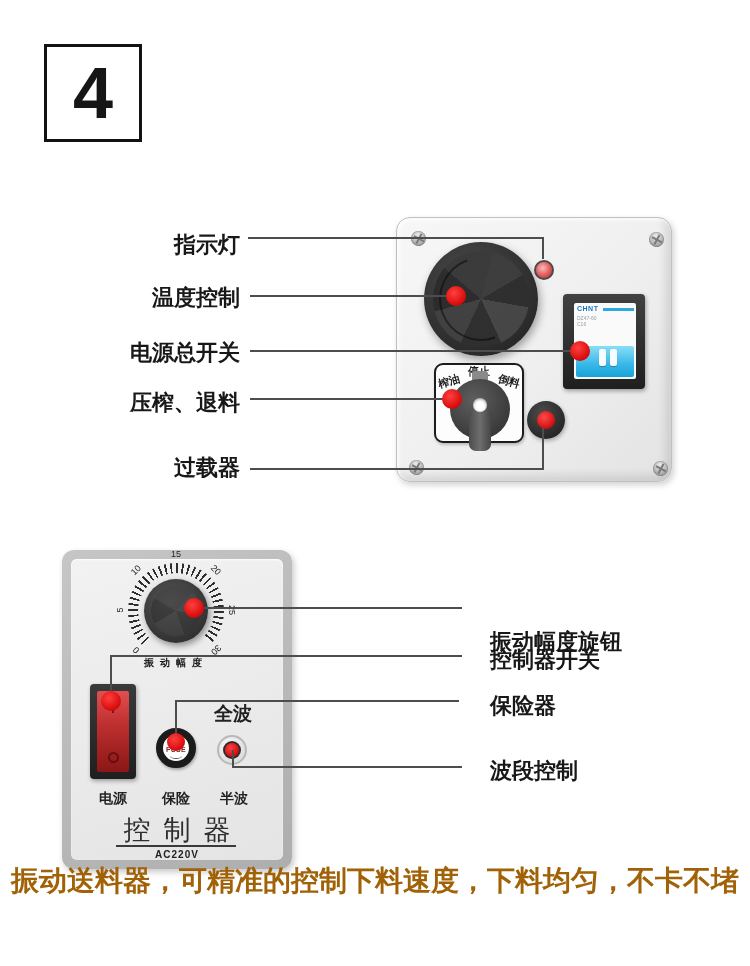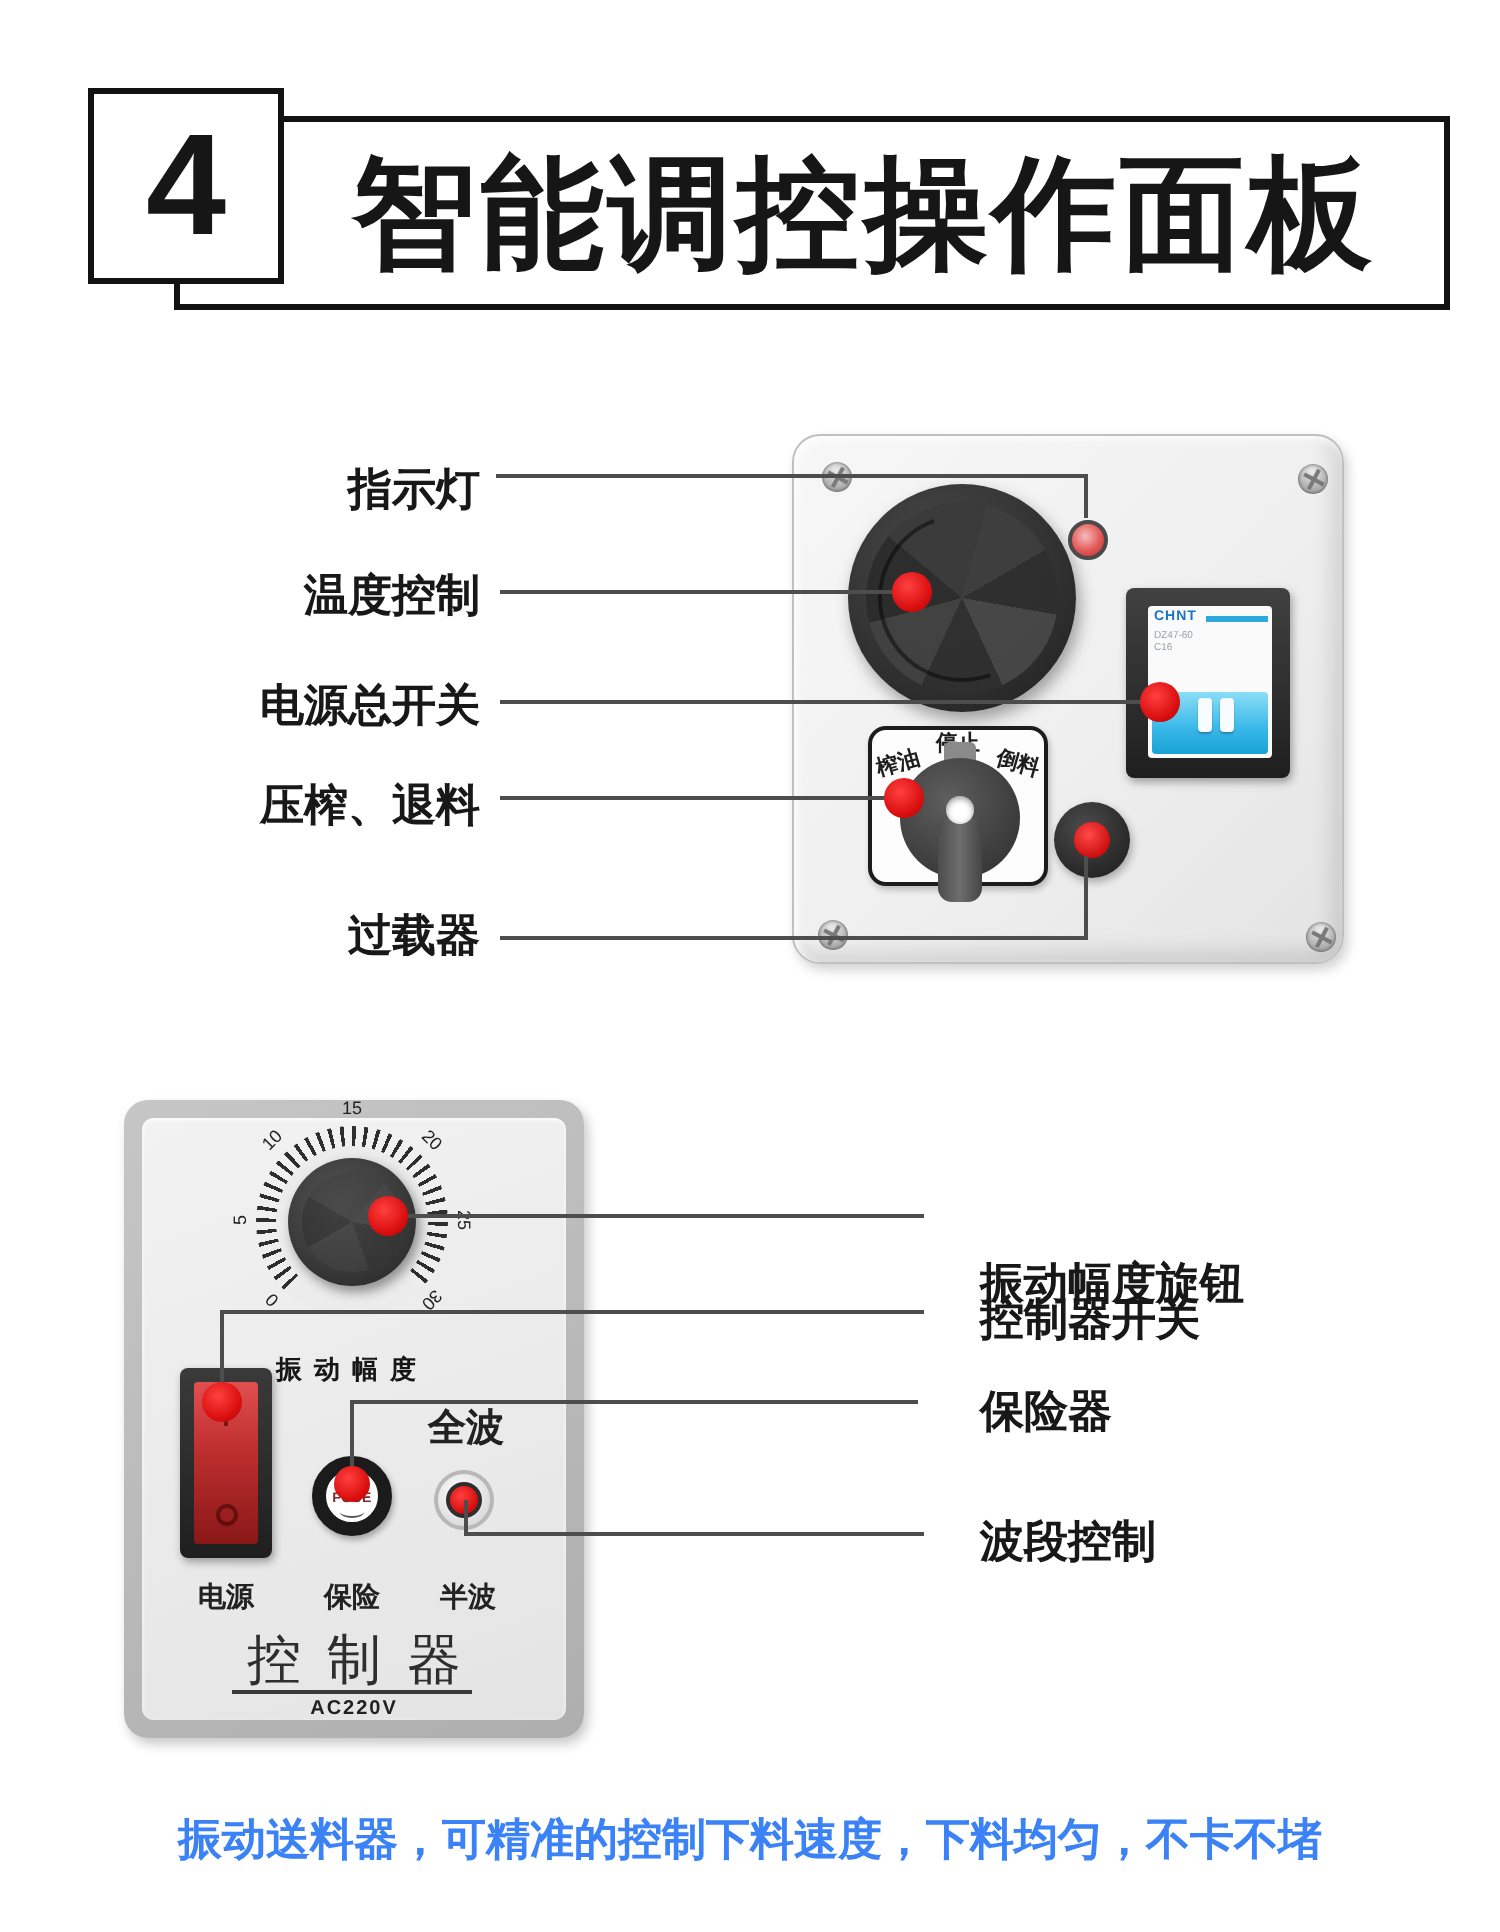--- a/index.html
+++ b/index.html
@@ -98,21 +98,21 @@
       conic-gradient(from 135deg, #ececec 0 90deg, rgba(0,0,0,0) 90deg 360deg),
       repeating-conic-gradient(#2e2e2e 0deg 2.4deg, rgba(0,0,0,0) 2.4deg 7.5deg); }
   .dial-hub { position:absolute; inset:10px; border-radius:50%; background:#ececec; }
   .dial-knob { position:absolute; inset:16px; border-radius:50%;
     background:radial-gradient(circle at 42% 36%, #575757, #383838 60%, #242424);
     box-shadow:2px 3px 6px rgba(0,0,0,.4); }
   .dial-knob::before { content:""; position:absolute; inset:7px; border-radius:50%; opacity:.55;
     background:conic-gradient(from 40deg,#4a4a4a 0 60deg,#333 60deg 120deg,#454545 120deg 200deg,#2e2e2e 200deg 260deg,#414141 260deg 360deg); }
   .dial-num { position:absolute; width:20px; text-align:center; font-size:9px; color:#222; }
   .dial-label { position:absolute; left:40px; top:106px; width:148px; text-align:center;
-    font-size:13px; font-weight:bold; letter-spacing:6px; color:#161616; white-space:nowrap;margin-top:20px; }
+    font-size:10px; font-weight:bold; letter-spacing:6px; color:#161616; white-space:nowrap; }
 
   .rocker { position:absolute; left:28px; top:134px; width:46px; height:95px; border-radius:4px;
     background:linear-gradient(#3a3a3a,#1f1f1f); box-shadow:1px 2px 4px rgba(0,0,0,.35); }
   .rocker-red { position:absolute; left:7px; top:7px; width:32px; height:81px; border-radius:2px;
     background:linear-gradient(#e05050 0%, #c03030 40%, #8a1717 100%); }
   .rocker-line { position:absolute; left:50%; top:9px; width:2px; height:13px; margin-left:-1px; background:rgba(60,0,0,.6); }
   .rocker-o { position:absolute; left:50%; bottom:9px; width:11px; height:11px; margin-left:-5.5px;
     border:2px solid rgba(60,0,0,.55); border-radius:50%; }
 
   .fuse { position:absolute; left:94px; top:178px; width:40px; height:40px; border-radius:50%;
@@ -128,31 +128,28 @@
   .band-red { position:absolute; left:6px; top:6px; width:14px; height:14px; border-radius:50%;
     background:radial-gradient(circle at 40% 35%, #ff4040, #d30c0c 70%, #a60707); }
 
   .p2-small { position:absolute; font-size:14px; font-weight:bold; color:#222; white-space:nowrap; text-align:center; }
   .p2-title { position:absolute; left:15px; top:262px; width:200px; text-align:center;
     font-size:27px; letter-spacing:13px; color:#2e2e2e; white-space:nowrap; text-indent:13px; }
   .p2-underline { position:absolute; left:54px; top:295px; width:120px; height:2px; background:#3a3a3a; }
   .p2-volt { position:absolute; left:15px; top:299px; width:200px; text-align:center;
     font-size:10px; font-weight:bold; color:#222; letter-spacing:1px; }
 
-  .caption { position:absolute; left:0; top:905px; width:750px; text-align:center;
-    font-size:22px; font-weight:bold; color:#3b82f6; white-space:nowrap; }
+  .caption { position:absolute; left:0; top:862px; width:750px; text-align:center;
+    font-size:28px; font-weight:bold; color:#a16207; white-space:nowrap; }
 </style>
 </head>
 <body>
 
 <div class="page">
 
-  <div class="title-box">
-    <span class="title-text">智能调控操作面板</span>
-  </div>
   <div class="num-box">
     <span class="num-text">4</span>
   </div>
 
   <div class="panel1">
     <div class="screw" style="left:14px; top:13px;"></div>
     <div class="screw" style="left:252px; top:14px;"></div>
     <div class="screw" style="left:12px; top:242px;"></div>
     <div class="screw" style="left:256px; top:243px;"></div>
 

